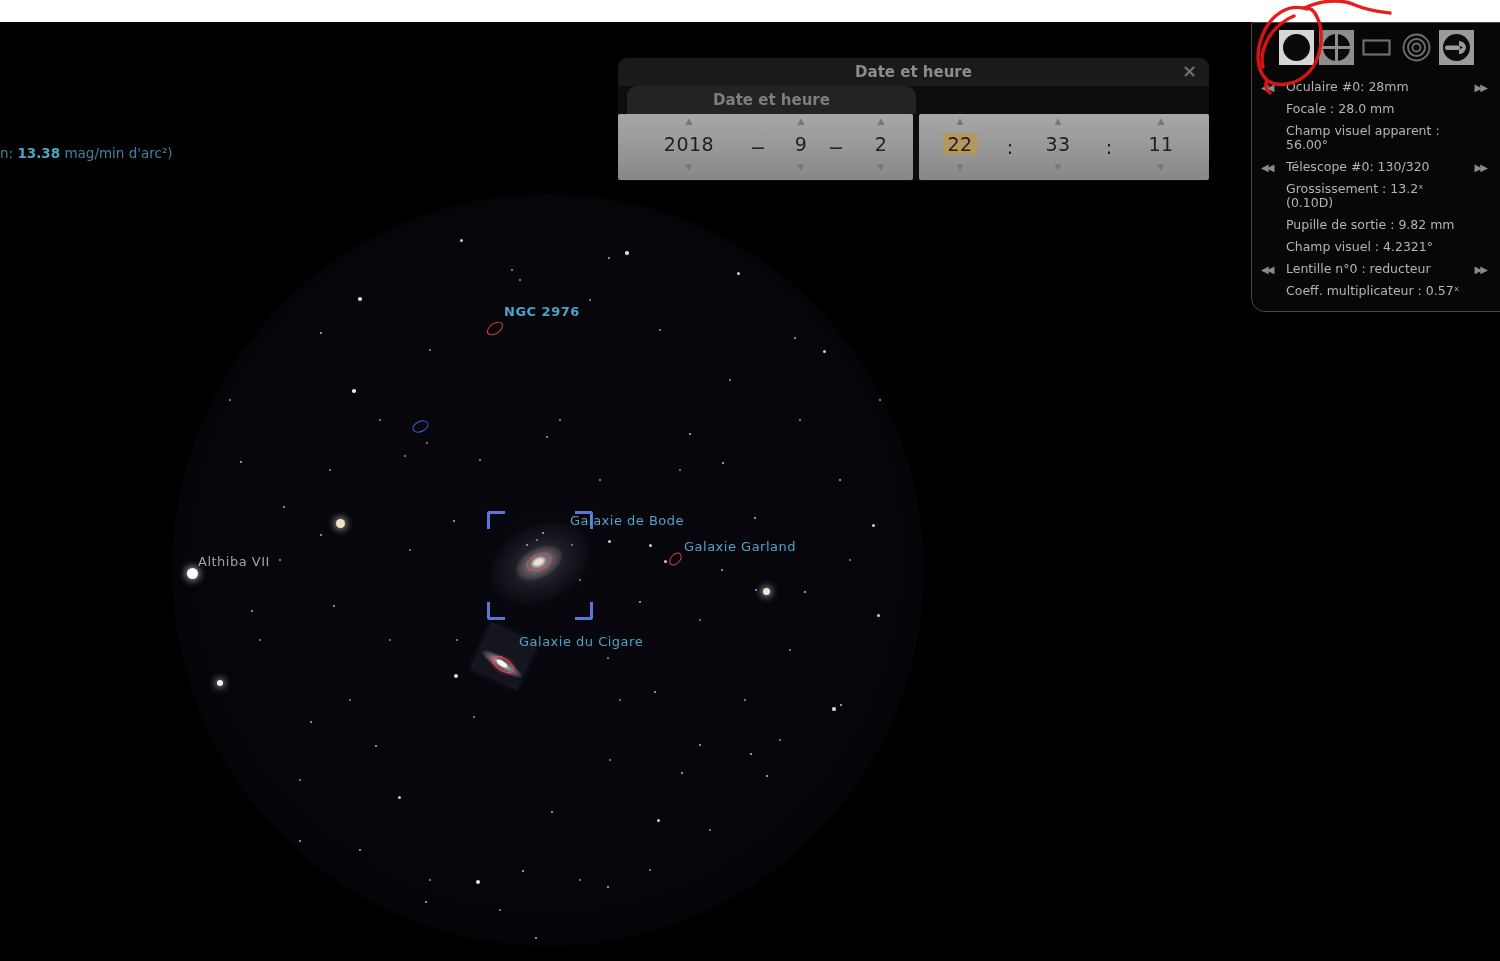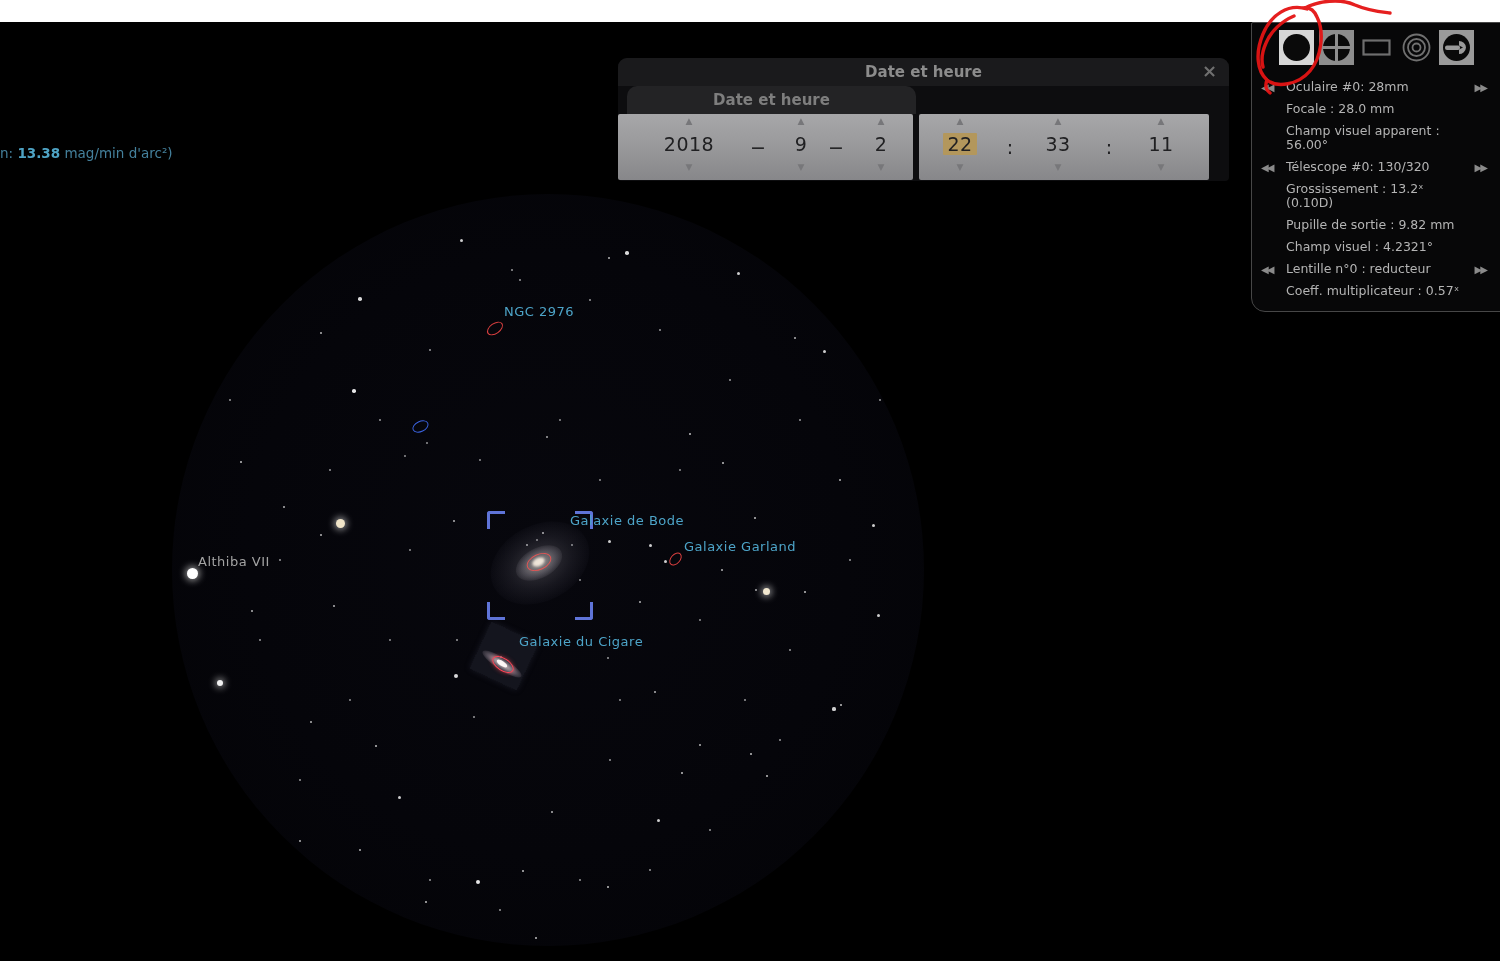--- a/index.html
+++ b/index.html
@@ -54,21 +54,21 @@
   .cigar-streak{position:absolute;left:479px;top:658px;width:46px;height:12px;border-radius:50%;
     transform:rotate(33deg);
     background:radial-gradient(ellipse at 50% 50%, rgba(255,235,235,0.85) 0%, rgba(200,180,195,0.45) 45%, transparent 80%);}
   .cigar-marker{left:491px;top:658px;width:22px;height:11px;transform:rotate(33deg);
     border-color:#ff4455;box-shadow:0 0 4px rgba(255,80,90,0.6);}
   .cigar-core{position:absolute;left:496px;top:661px;width:12px;height:5px;border-radius:50%;
     transform:rotate(33deg);background:rgba(255,250,250,0.95);}
 
   
   .dlg{position:absolute;left:618px;top:58px;width:591px;height:123px;background:#0d0d0f;
-       border-radius:9px 9px 4px 4px;padding-left:20px;}
+       border-radius:9px 9px 4px 4px;}
   .dlg-titlebar{position:absolute;left:0;top:0;width:100%;height:28px;background:#1a1a1c;
        border-radius:9px 9px 0 0;}
   .dlg-title{position:absolute;left:0;top:5px;width:100%;text-align:center;
        font-size:15px;font-weight:bold;color:#8c8c8c;}
   .dlg-close{position:absolute;right:12px;top:3px;font-size:18px;font-weight:bold;color:#6f6f6f;
        cursor:default;line-height:20px;}
   .tab-active{position:absolute;left:9px;top:28px;width:289px;height:28px;background:#232325;
        border-radius:10px 10px 0 0;}
   .tab-active .tab-label,.tab-inactive{font-size:15px;font-weight:bold;color:#7e7e7e;text-align:center;}
   .tab-active .tab-label{line-height:28px;}
@@ -225,21 +225,21 @@
 
     <div class="cigar-plate"></div>
     <div class="cigar-streak"></div>
     <div class="dso cigar-marker"></div>
     <div class="cigar-core"></div>
 
     <div class="dso" style="left:486px;top:323px;width:16px;height:9px;transform:rotate(-35deg);"></div>
     <div class="dso" style="left:668px;top:554px;width:13px;height:8px;transform:rotate(-48deg);"></div>
     <div class="dso blue" style="left:412px;top:421px;width:15px;height:9px;transform:rotate(-25deg);"></div>
 
-    <span class="skylabel" style="left:504px;top:304px;">NGC 2976</span>
+    <span class="skylabel" style="left:504px;top:304px;font-weight:bold;">NGC 2976</span>
     <span class="skylabel" style="left:570px;top:513px;">Galaxie de Bode</span>
     <span class="skylabel" style="left:684px;top:539px;">Galaxie Garland</span>
     <span class="skylabel" style="left:519px;top:634px;">Galaxie du Cigare</span>
     <span class="skylabel white" style="left:198px;top:554px;">Althiba VII</span>
   </div>
 
   <div class="topbar"></div>
 
   <div class="hdr">
   </div>

